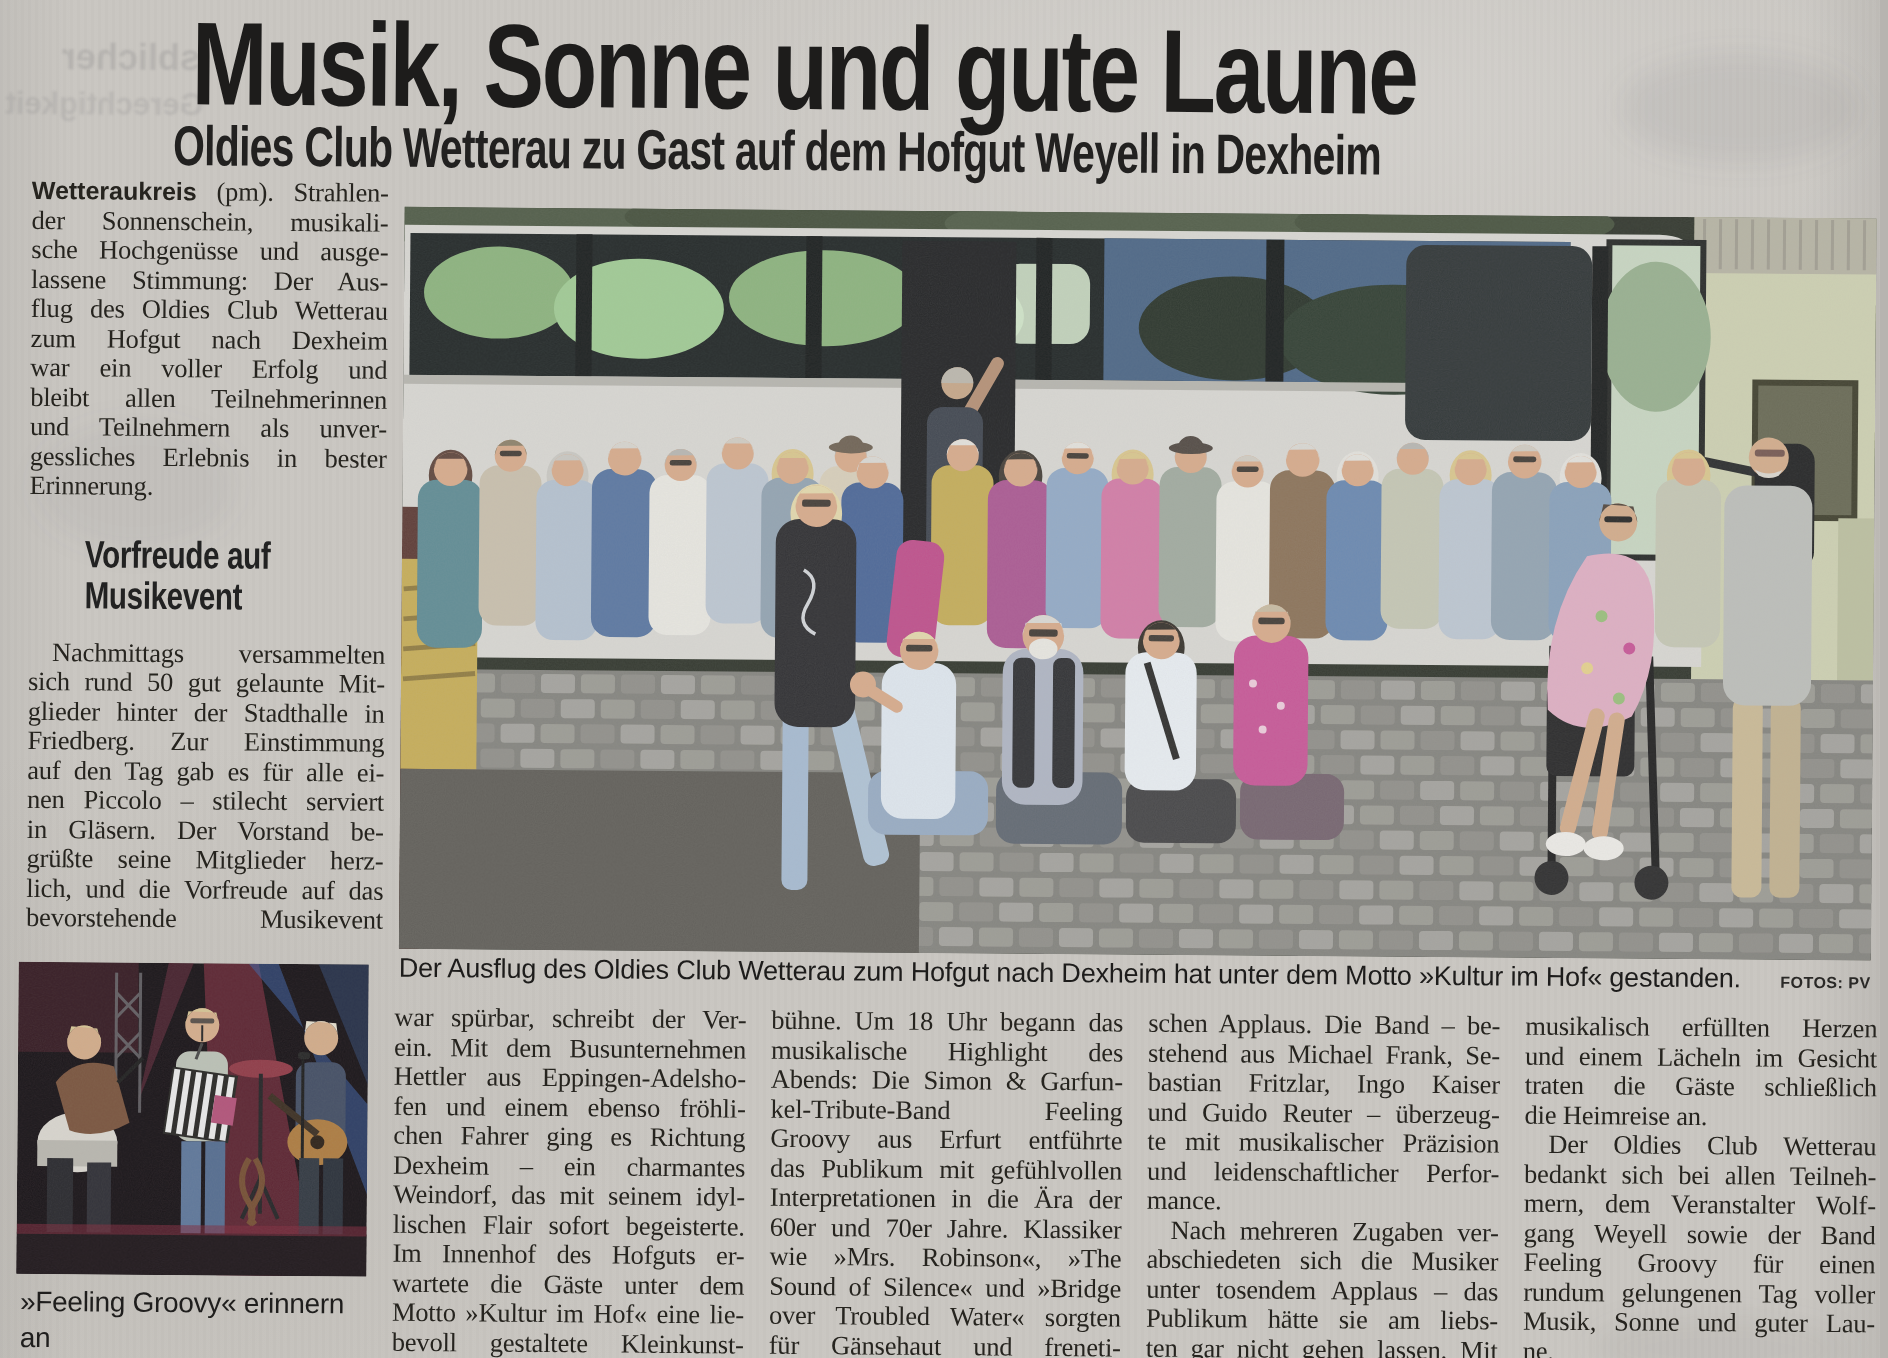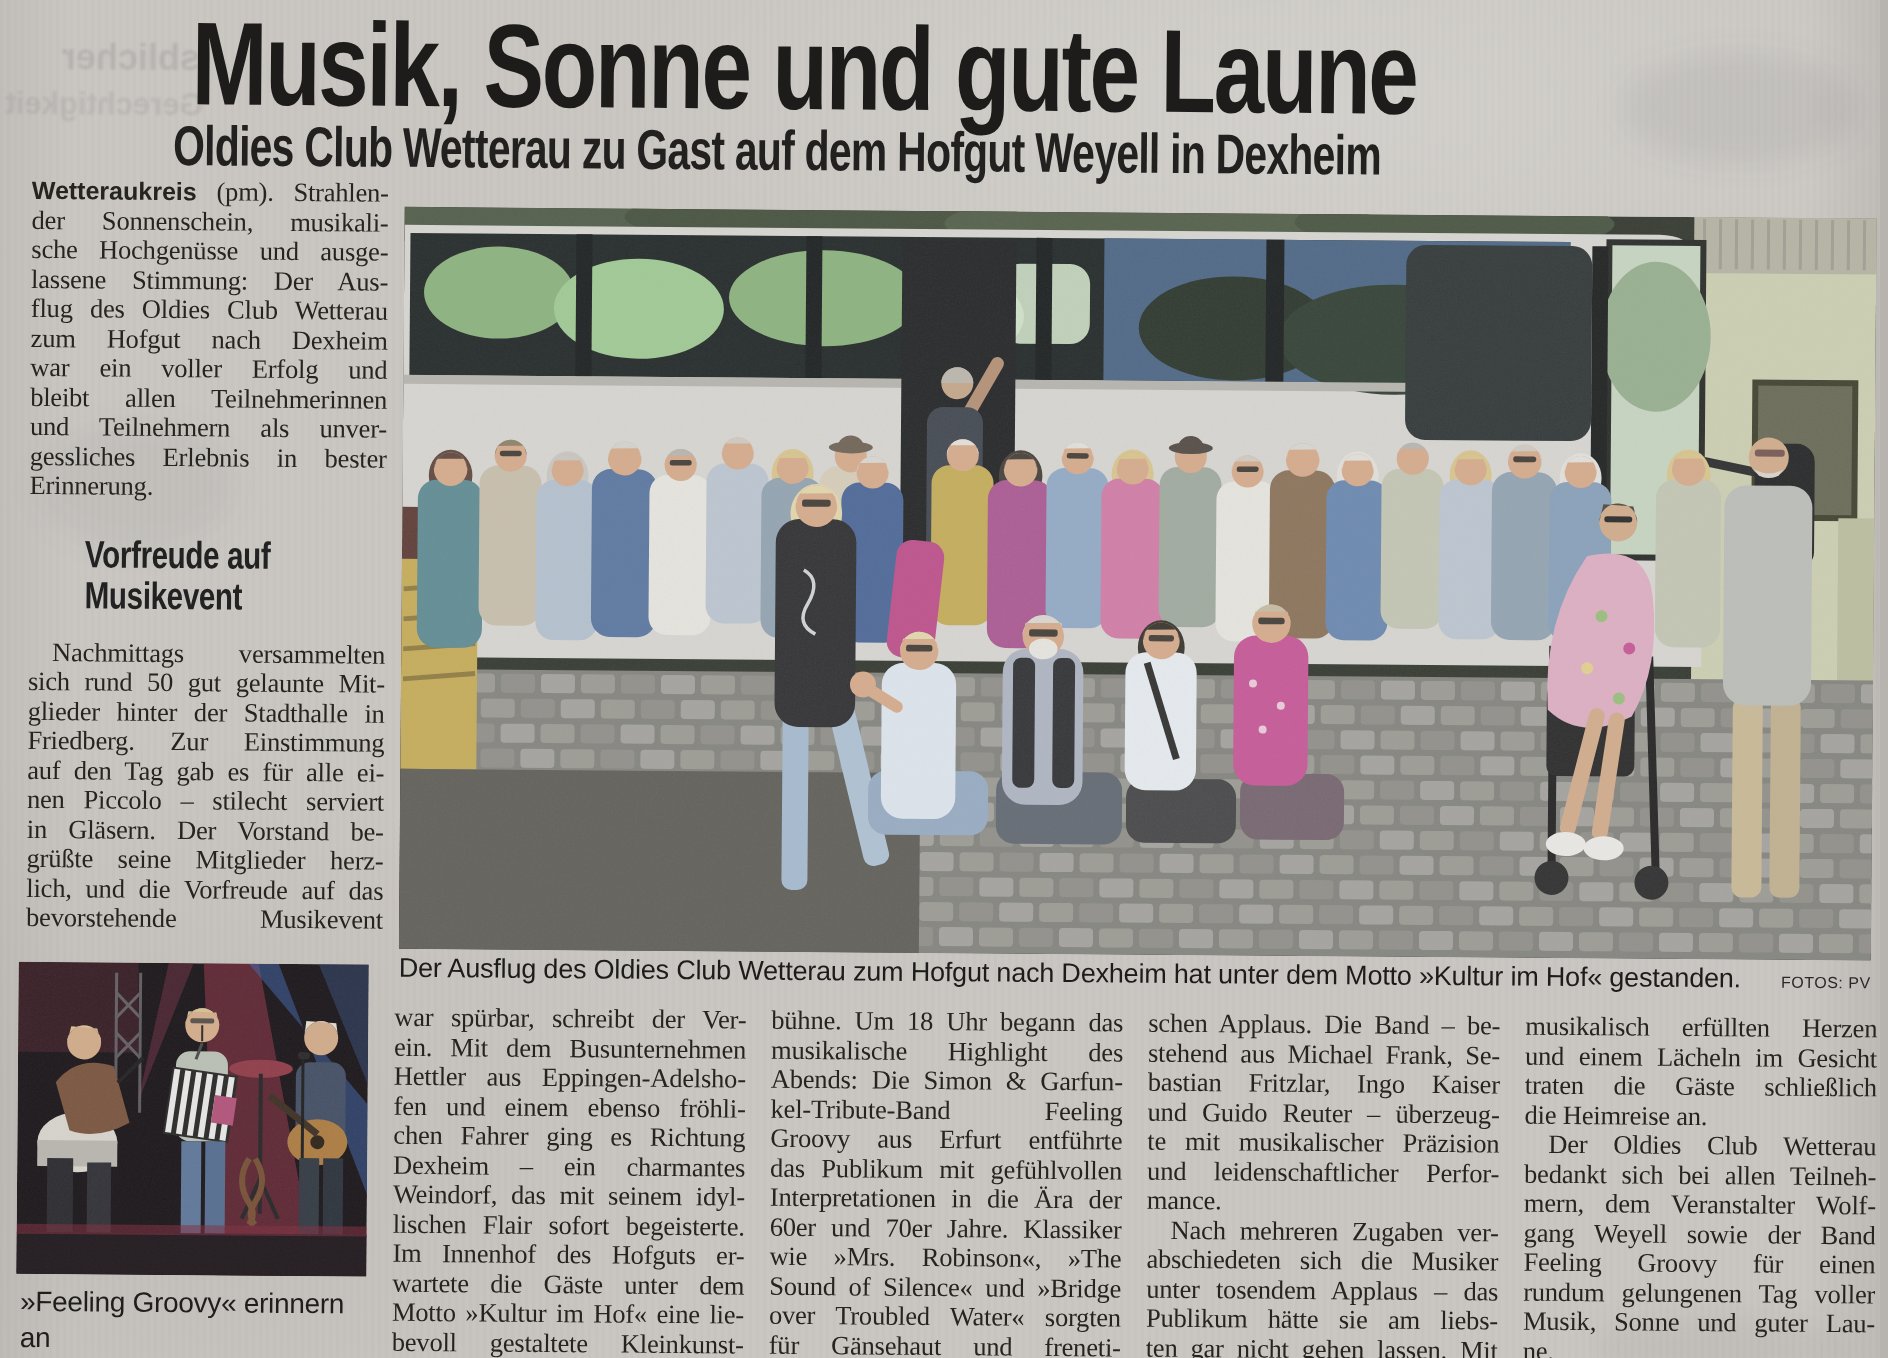--- a/index.html
+++ b/index.html
@@ -41,21 +41,21 @@
 
   
   figure{margin:0;padding:0;position:absolute;}
   #mainphoto-fig{left:406px;top:204px;width:1472px;height:742px;}
   #bandphoto-fig{left:26px;top:962px;width:350px;height:312px;}
   figure svg{display:block;width:100%;height:100%;filter:saturate(.82) contrast(.93) brightness(1.03);}
   #caption-row{position:absolute;left:406px;top:950px;width:1472px;display:flex;
                align-items:baseline;justify-content:space-between;
                font-family:"Liberation Sans",sans-serif;}
   #main-caption{font-size:27px;color:#1d1c1b;letter-spacing:-0.2px;}
-  #photo-credit{font-size:16px;font-weight:400;color:#2a2927;letter-spacing:.5px;white-space:nowrap;}
+  #photo-credit{font-size:16px;font-weight:700;color:#2a2927;letter-spacing:.5px;white-space:nowrap;}
   #small-caption{position:absolute;left:30px;top:1284px;width:356px;
                  font-family:"Liberation Sans",sans-serif;font-size:28px;line-height:36px;
                  color:#1f1e1d;letter-spacing:-0.3px;}
 </style>
 </head>
 <body>
 
 <div id="sheet">
  <div id="tilt">
 

